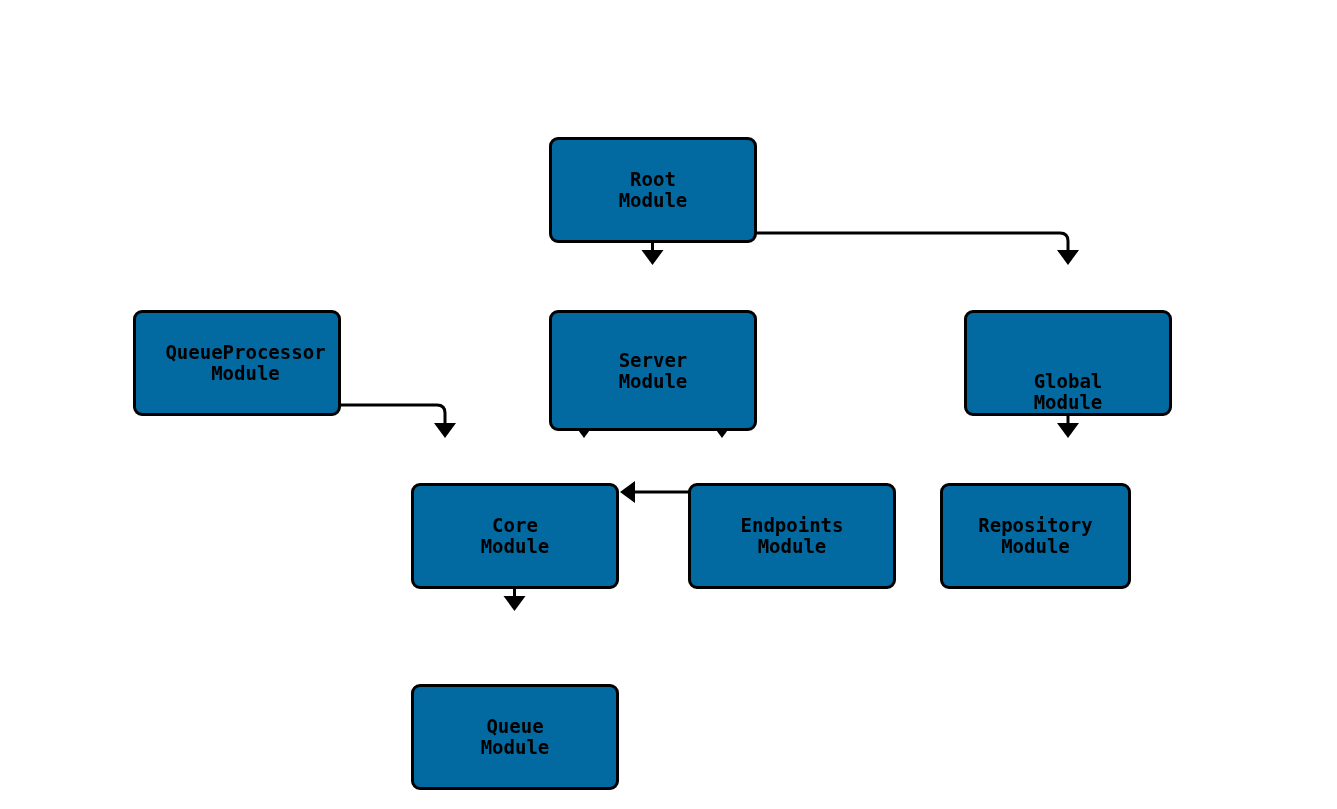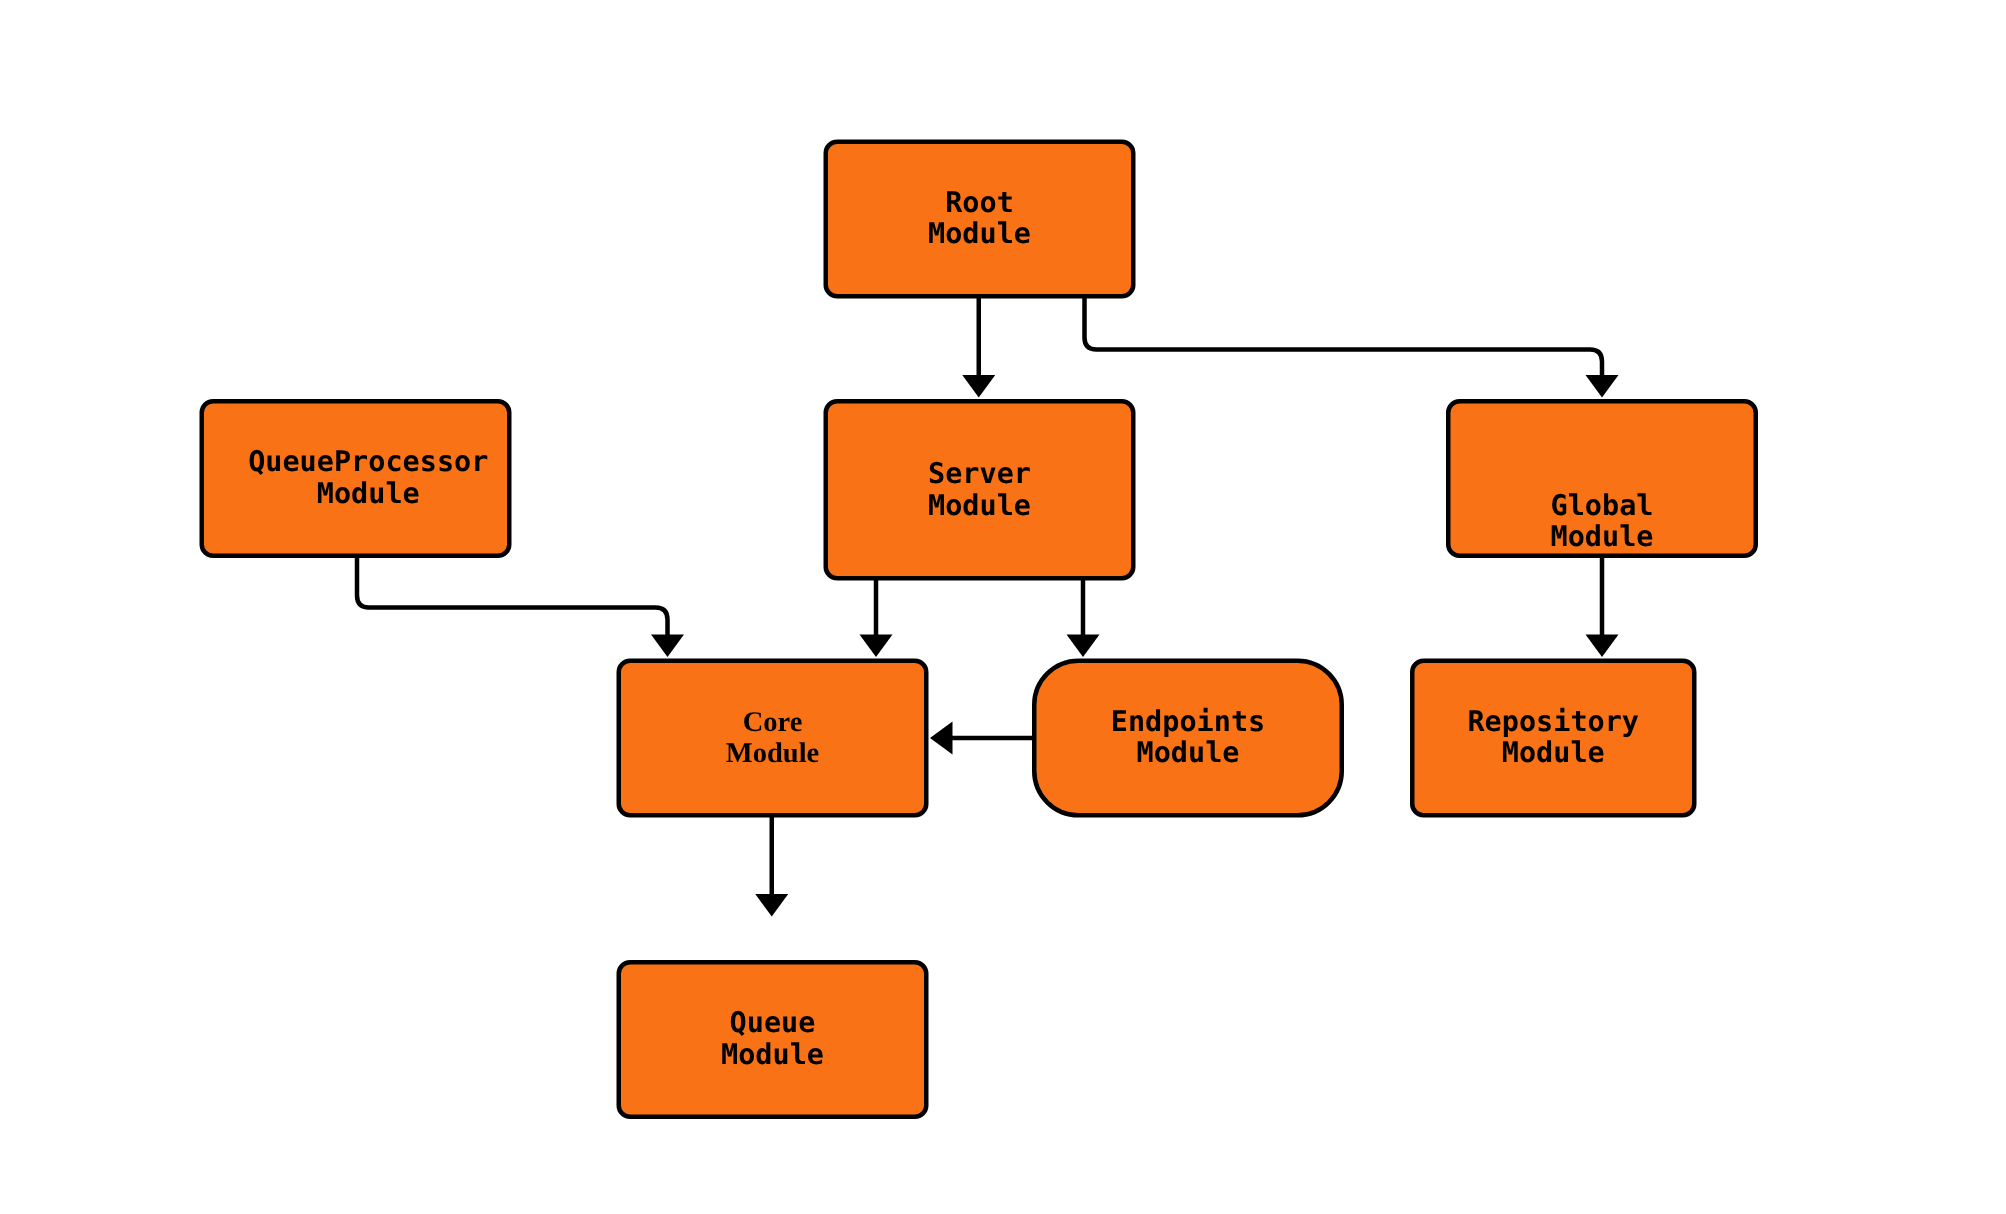--- a/index.html
+++ b/index.html
@@ -28,27 +28,28 @@
     stroke-width: 3;
     stroke-linecap: square;
   }
   .edge-arrowhead {
     fill: #000000;
     stroke: none;
   }
   .node {
     position: absolute;
     box-sizing: border-box;
-    background: #f97316;
+    background: #0369a1;
     border: 3px solid #000000;
     border-radius: 9px;
     display: flex;
     align-items: center;
     justify-content: center;
     text-align: center;
+    margin-top: 44px;
   }
   .node-label {
     font-size: 19px;
     line-height: 21px;
     font-weight: 700;
     color: #000000;
     white-space: pre-line;
   }
 </style>
 </head>
@@ -112,26 +113,26 @@
   <div class="node" style="left:133px; top:266px; width:208px; height:106px;padding-left:17px;">
     <span class="node-label">QueueProcessor
 Module</span>
   </div>
 
   <div class="node" style="left:964px; top:266px; width:208px; height:106px;align-items:flex-end;">
     <span class="node-label">Global
 Module</span>
   </div>
 
-  <div class="node" style="left:411px; top:439px; width:208px; height:106px;font-family:Liberation Serif, serif;">
+  <div class="node" style="left:411px; top:439px; width:208px; height:106px;">
     <span class="node-label">Core
 Module</span>
   </div>
 
-  <div class="node" style="left:688px; top:439px; width:208px; height:106px;border-radius:31px;">
+  <div class="node" style="left:688px; top:439px; width:208px; height:106px;">
     <span class="node-label">Endpoints
 Module</span>
   </div>
 
   <div class="node" style="left:940px; top:439px; width:191px; height:106px;">
     <span class="node-label">Repository
 Module</span>
   </div>
 
   <div class="node" style="left:411px; top:640px; width:208px; height:106px;text-align:center;">

